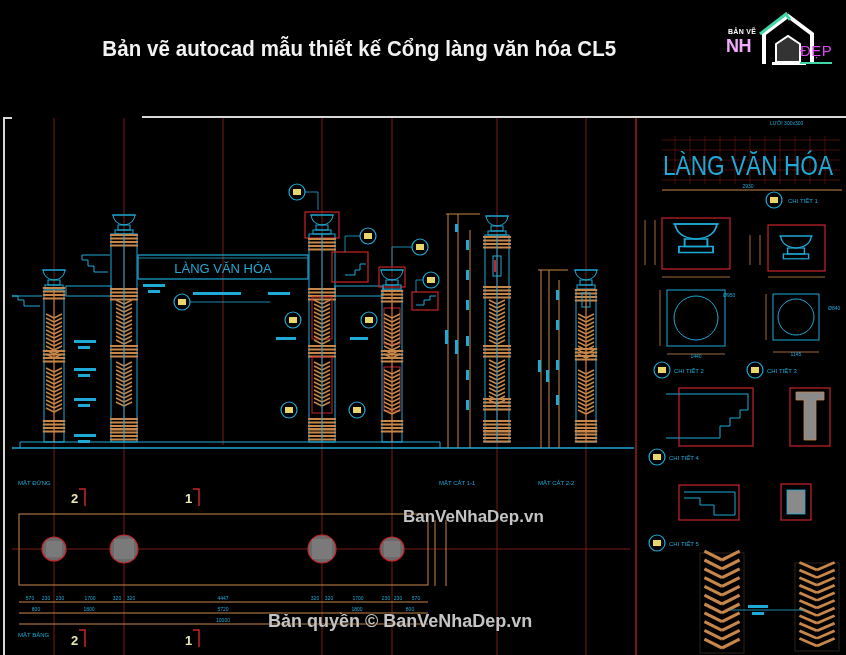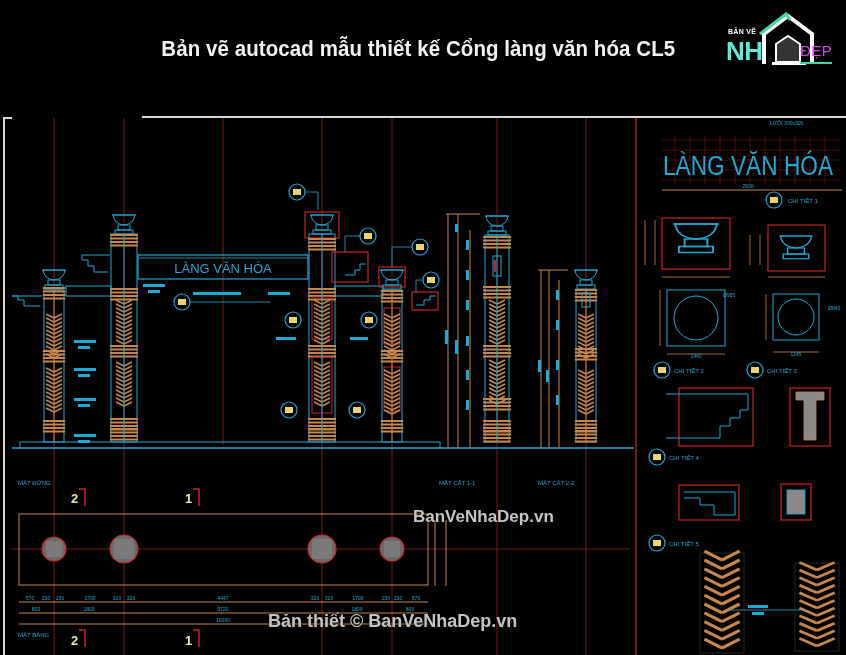--- a/index.html
+++ b/index.html
@@ -1,26 +1,26 @@
 <!DOCTYPE html>
 <html><head>
 <meta charset="utf-8">
 <style>
   html, body { margin:0; padding:0; background:#000; }
   body { width:846px; height:655px; position:relative; overflow:hidden; font-family:"Liberation Sans", sans-serif; }
-  .title { position:absolute; left:0; top:36px; width:846px; text-align:center; color:#f2f2f2; font-weight:bold; font-size:22px; letter-spacing:0.1px; padding-right:10px; box-sizing:border-box; }
+  .title { position:absolute; left:0; top:36px; width:728px; text-align:center; color:#f2f2f2; font-weight:bold; font-size:22px; letter-spacing:0.1px; padding-right:10px; box-sizing:border-box; }
   .title span { display:inline-block; transform:scaleX(0.93); transform-origin:center; }
   .logo { position:absolute; left:724px; top:12px; width:116px; height:56px; }
   .logo .top { position:absolute; left:4px; top:16px; font-size:7px; font-weight:bold; color:#fff; letter-spacing:0.3px; }
-  .logo .nh { position:absolute; left:2px; top:24px; font-size:26px; font-weight:bold; color:#5eead4; letter-spacing:-0.5px; }
+  .logo .nh { position:absolute; left:2px; top:24px; font-size:18px; font-weight:bold; color:#f0abfc; letter-spacing:-0.5px; }
   .logo .dep { position:absolute; left:76px; top:30px; font-size:15px; color:#d946ef; letter-spacing:0.5px; }
   .logo .under { position:absolute; left:76px; top:50px; width:32px; height:2px; background:#3fd6a8; }
   .canvas { position:absolute; left:0; top:0; }
   .wm { position:absolute; color:#c4c4c4; font-weight:bold; text-shadow:0 0 2px #000; }
-  .wm1 { left:413px; top:507px; font-size:17px; }
+  .wm1 { left:403px; top:507px; font-size:17px; }
   .wm2 { left:268px; top:611px; font-size:18px; }
 </style>
 </head>
 <body>
 
 <div class="title"><span>Bản vẽ autocad mẫu thiết kế Cổng làng văn hóa CL5</span></div>
 
 <div class="logo">
   <svg width="116" height="56" style="position:absolute;left:0;top:0">
     <polyline points="40,52 40,22 64,4 88,22 88,52" fill="none" stroke="#ffffff" stroke-width="4"></polyline>
@@ -391,13 +391,13 @@
     <g transform="translate(817,570) scale(2.2,1.9)">
         <use href="#leaf"></use>
       </g>
     <line x1="730" y1="610" x2="805" y2="610" stroke="#1fa9d6" stroke-width="0.8"></line>
     <rect x="748" y="605" width="20" height="3" fill="#1fa9d6"></rect>
     <rect x="752" y="612" width="12" height="3" fill="#1fa9d6"></rect>
   </g>
 </svg>
 
 <div class="wm wm1">BanVeNhaDep.vn</div>
-<div class="wm wm2">Bản thiết © BanVeNhaDep.vn</div>
+<div class="wm wm2">Bản quyền © BanVeNhaDep.vn</div>
 
 </body></html>

